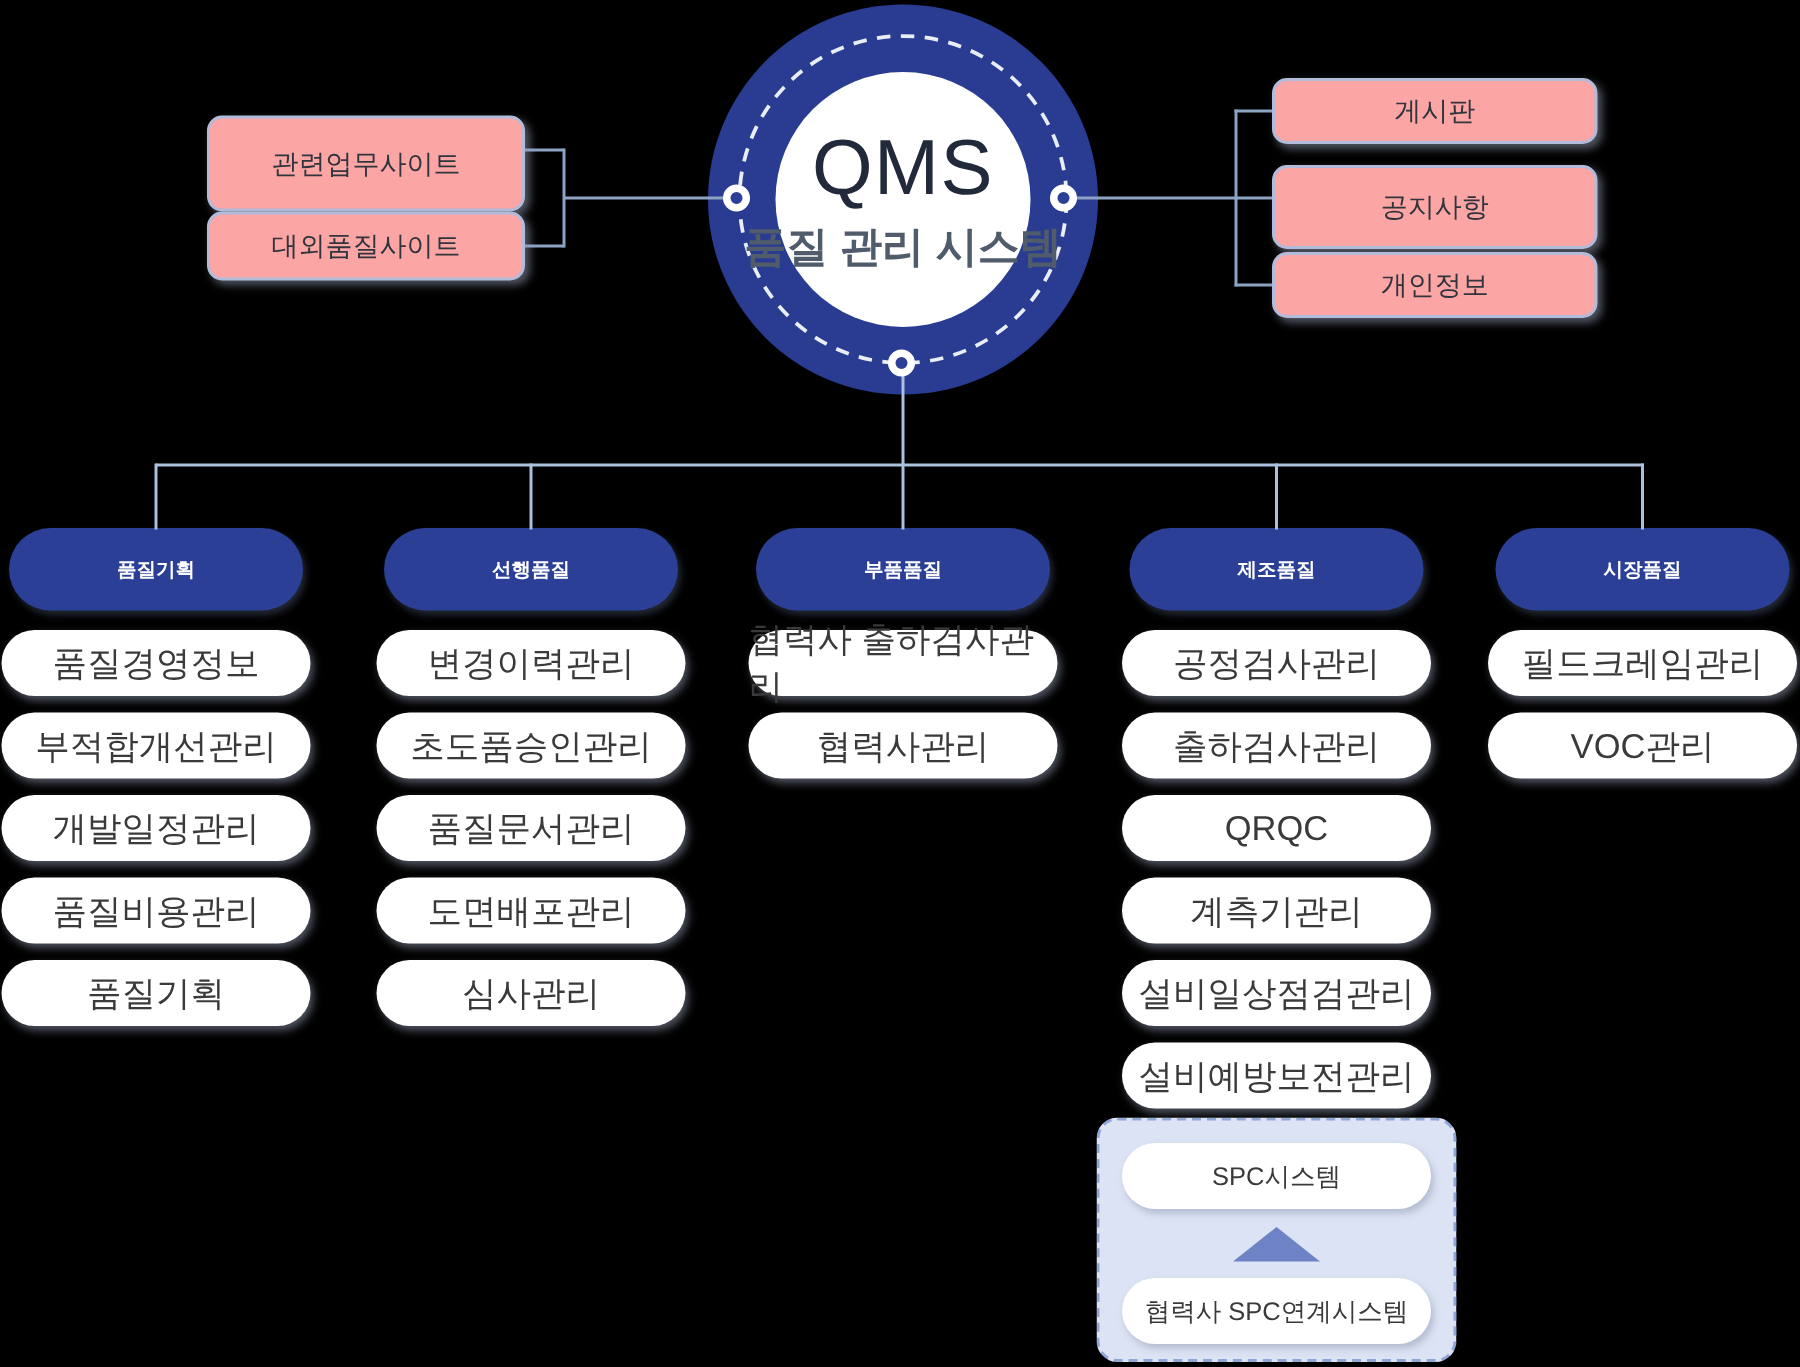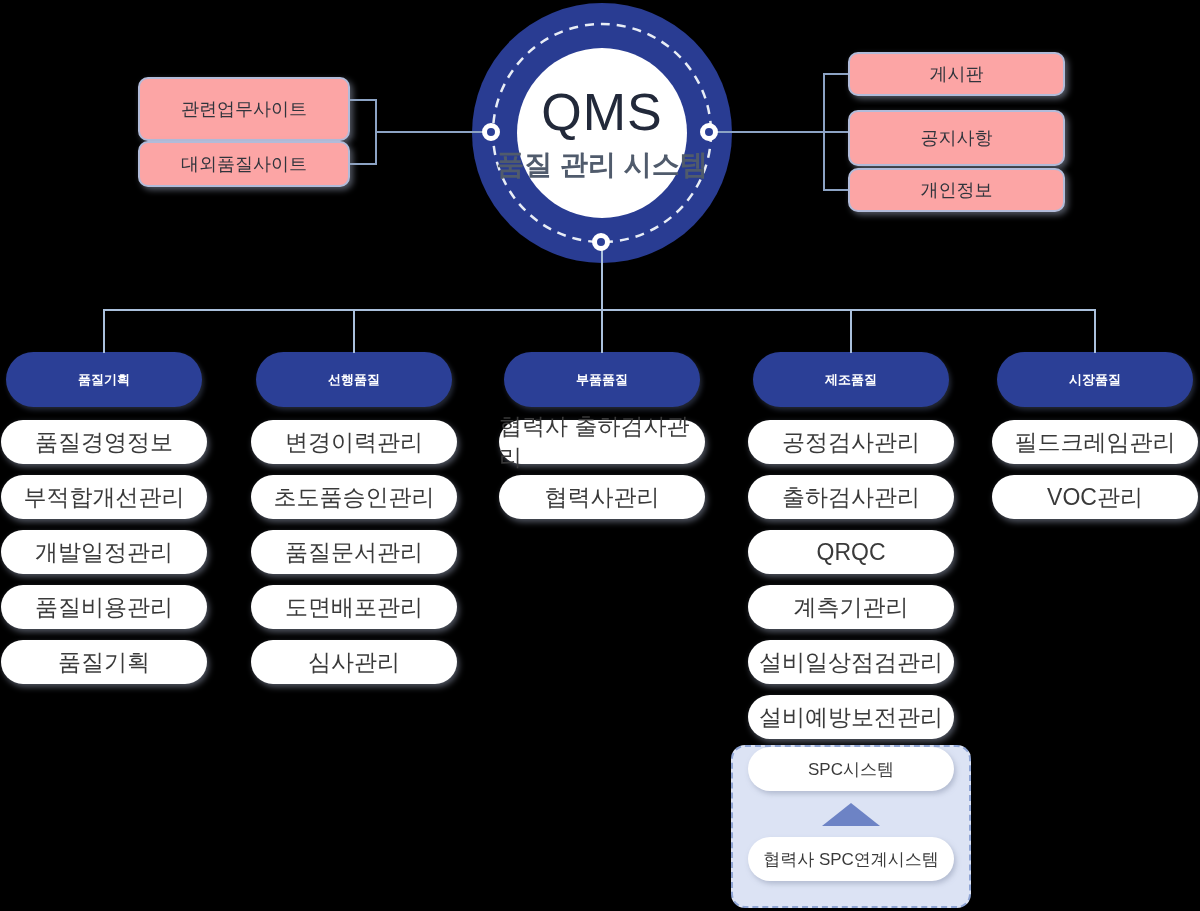--- a/index.html
+++ b/index.html
@@ -78,20 +78,21 @@
     box-shadow: 2px 3px 6px rgba(150,158,180,0.55);
   }
   
   .spc-panel {
     position: absolute; left: 731px; top: 745px;
     width: 240px; height: 163px; z-index: 2;
     box-sizing: border-box;
     background: #DCE3F4;
     border: 2px dashed #90A6D6;
     border-radius: 14px;
+    padding-top: 15px;
   }
   .spc-item {
     width: 206px; height: 44px; margin: 0 auto;
     background: #ffffff;
     border-radius: 22px;
     display: flex; align-items: center; justify-content: center;
     font-size: 17px; color: #3a3a3a;
     box-shadow: 2px 3px 5px rgba(140,150,175,0.5);
   }
   .spc-arrow {

